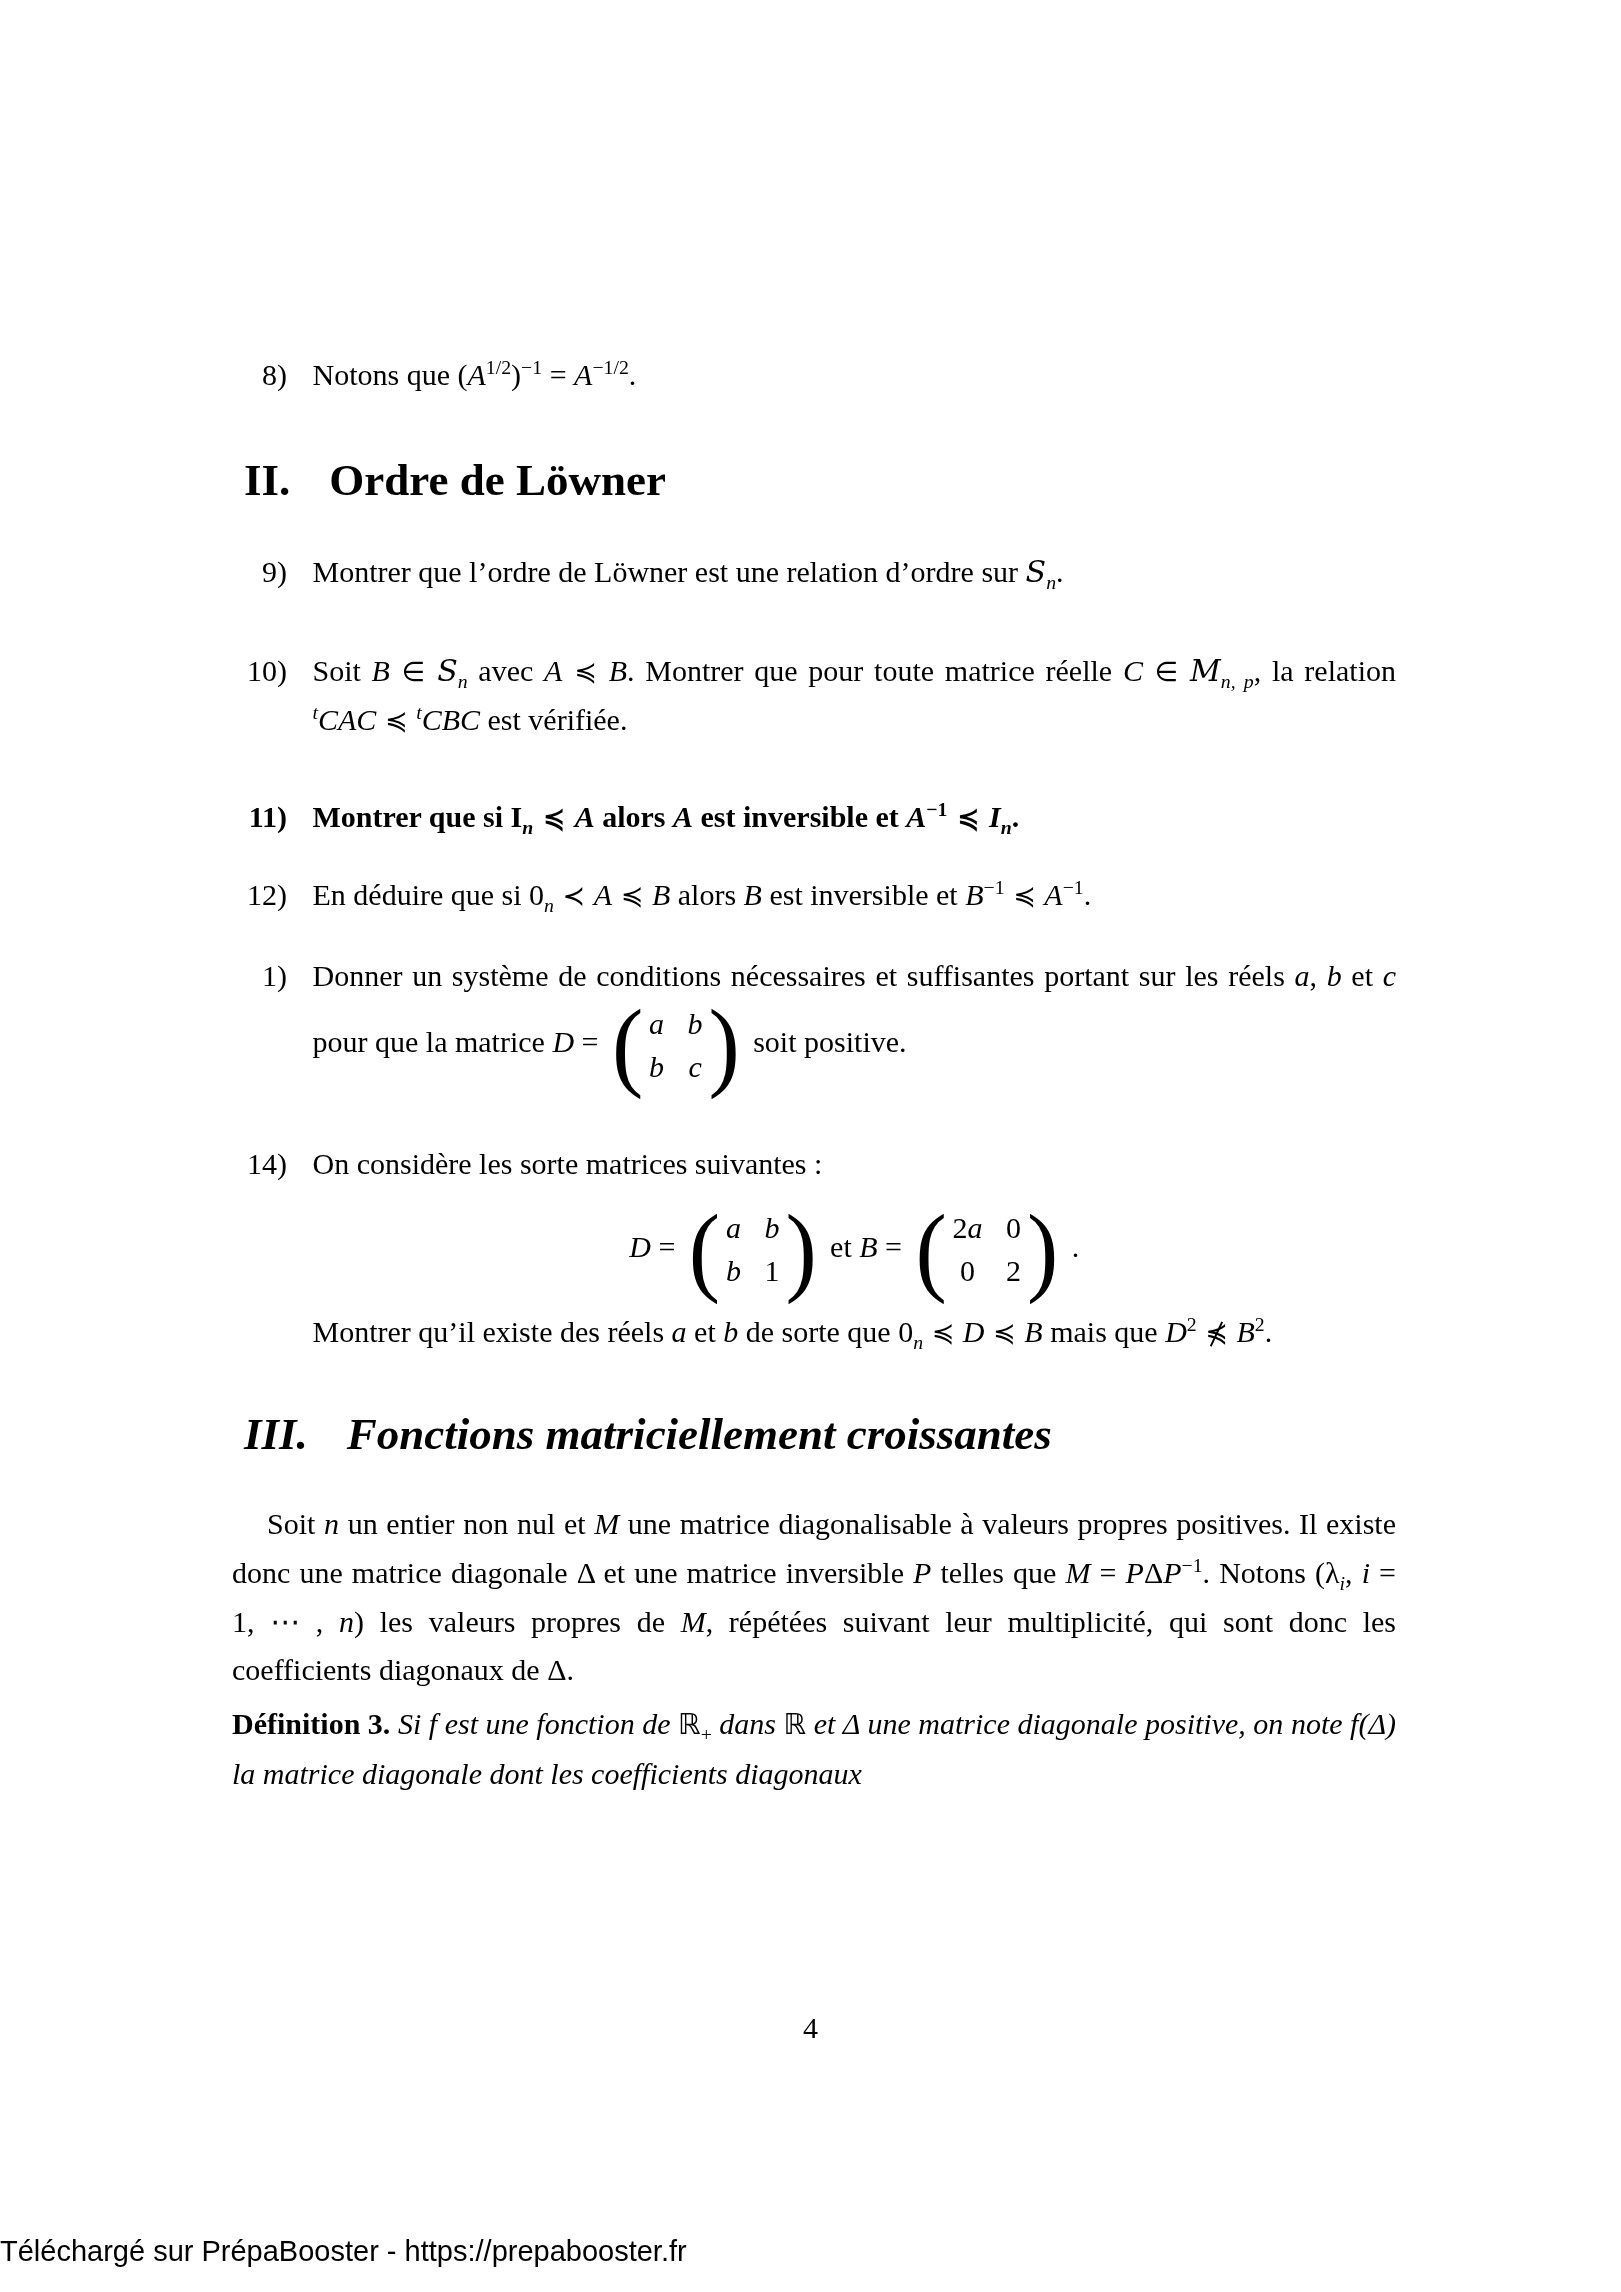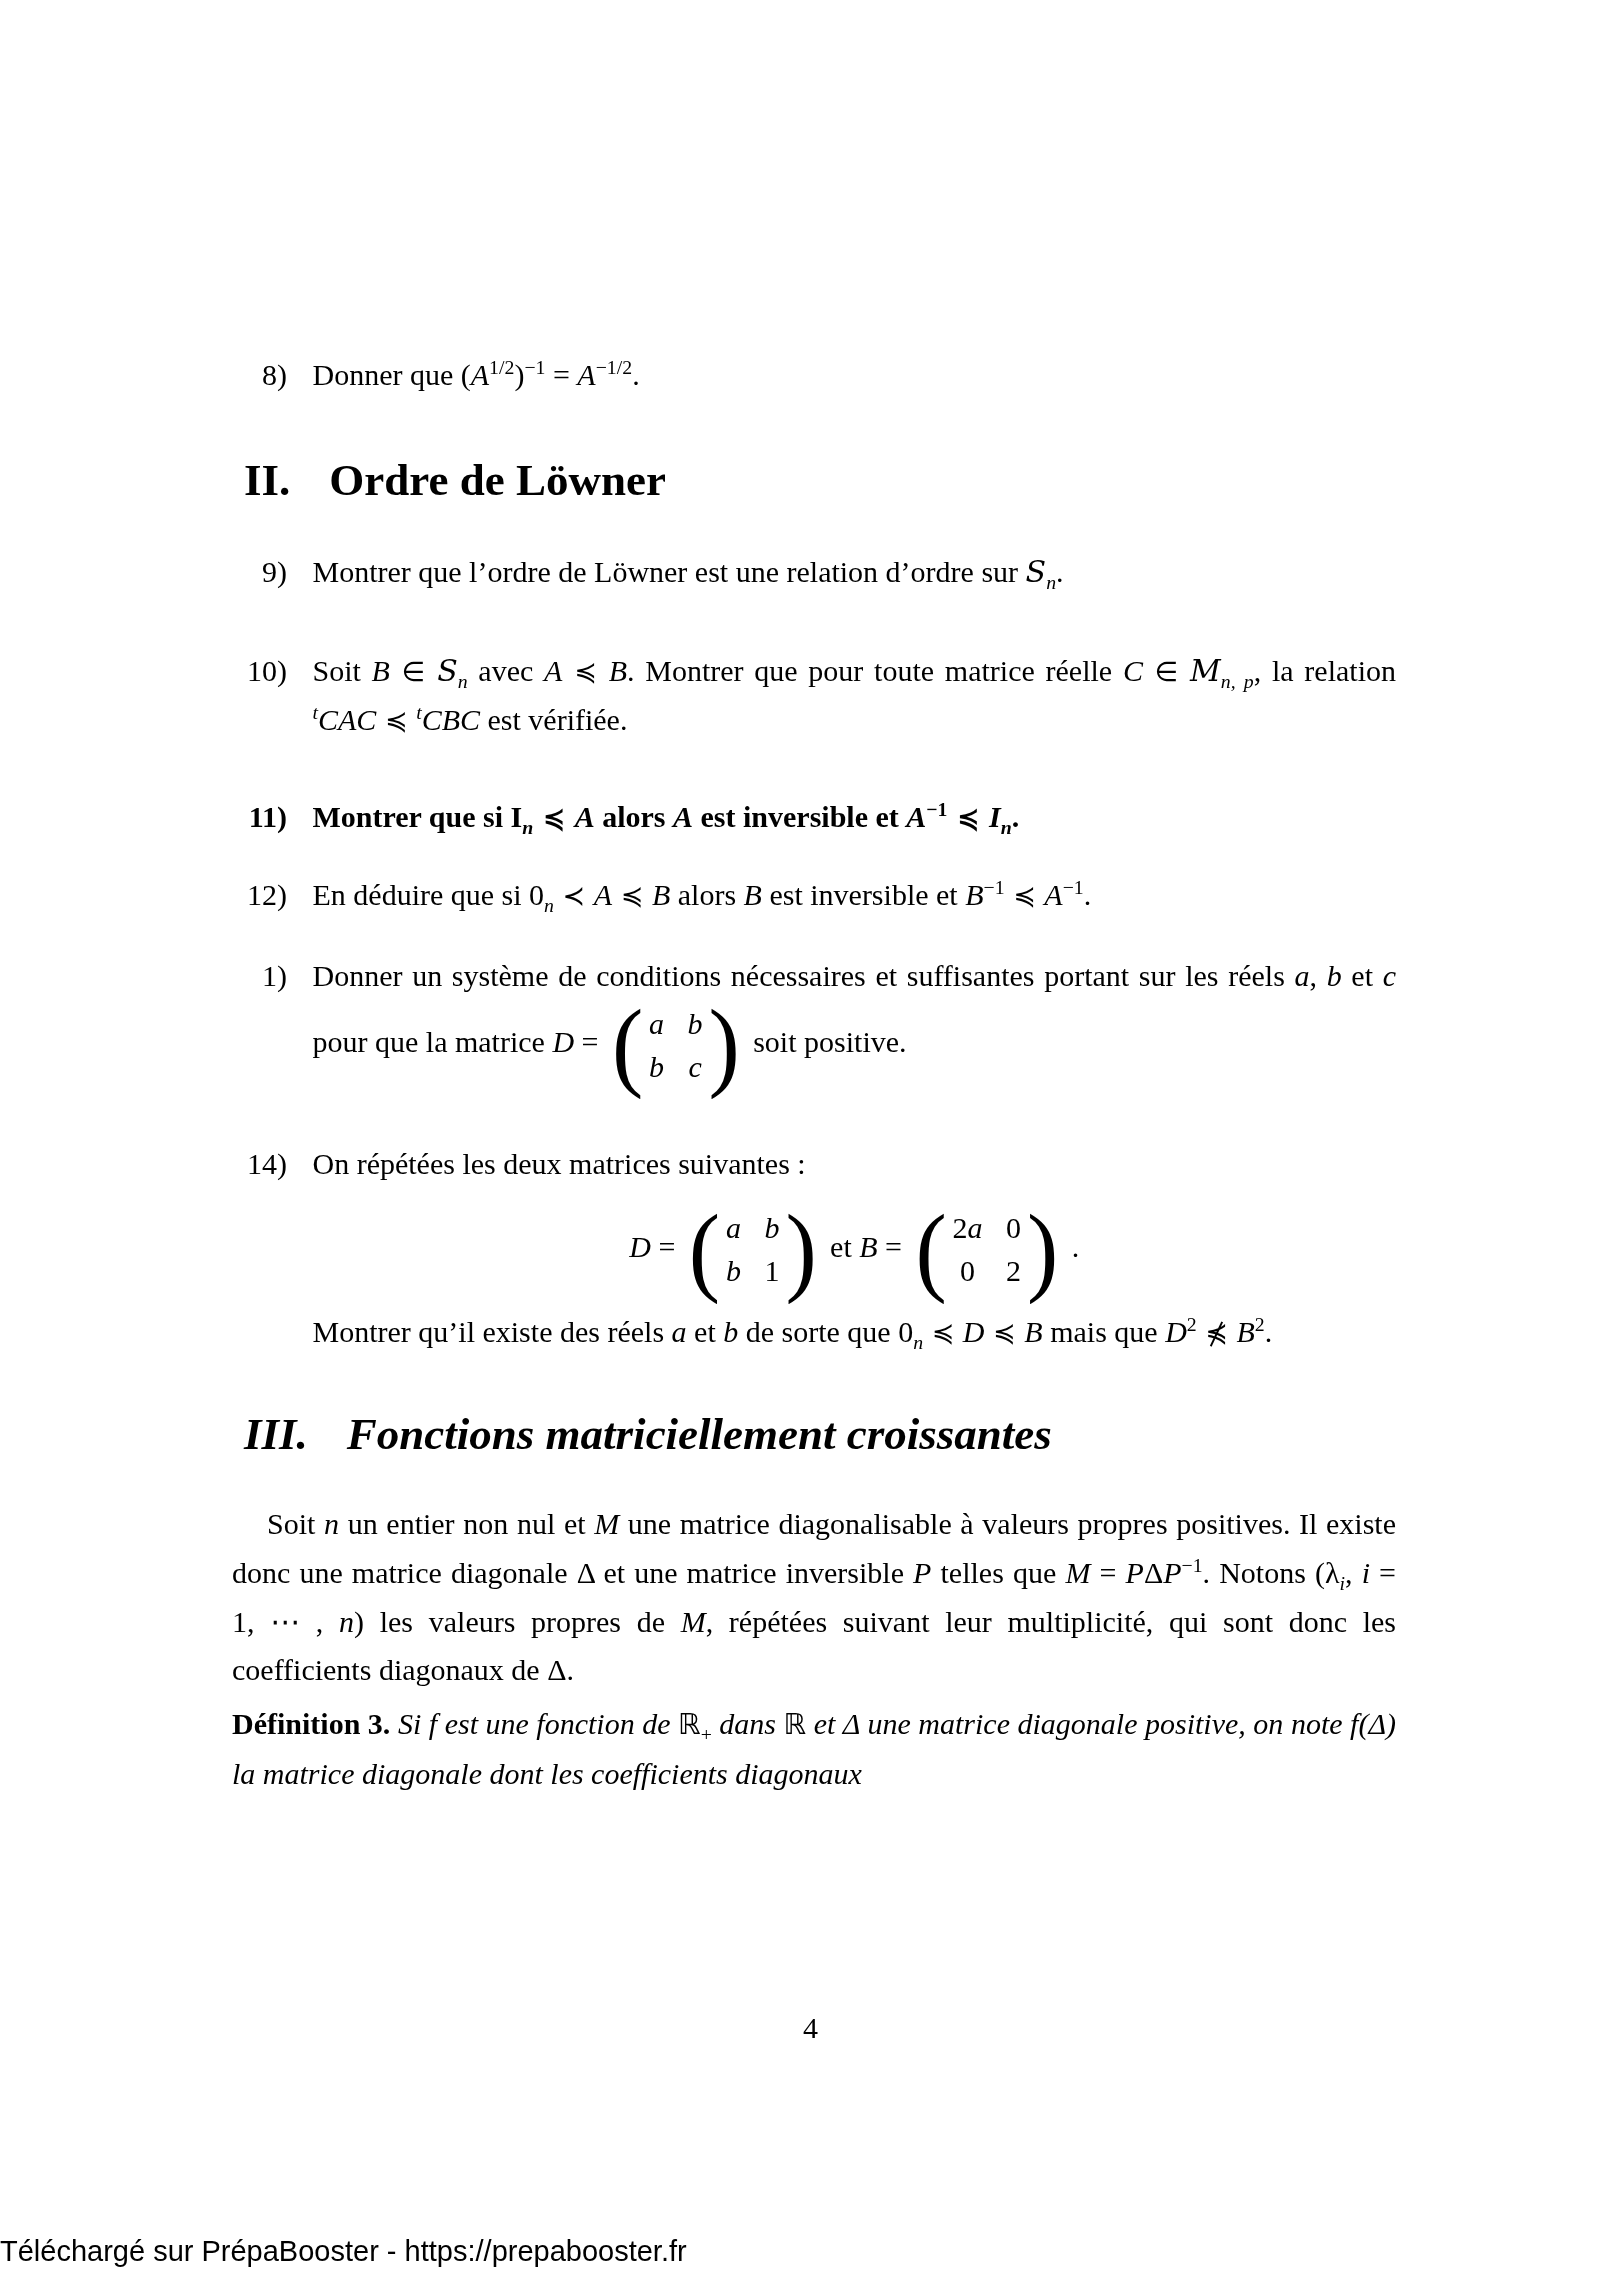--- a/index.html
+++ b/index.html
@@ -62,21 +62,21 @@
   .mb-item13{margin-bottom:51px;}
 </style>
 </head>
 <body>
 
 <div class="page">
   <main class="content">
 
     <div class="item mb-item8">
       <span class="num">8)</span>
-      <div class="itembody"><span class="sg-r">Donner que (</span><span class="sg-i">A</span><span class="sg-sup">1/2</span><span class="sg-r">)</span><span class="sg-sup">−1</span><span class="sg-r"> = </span><span class="sg-i">A</span><span class="sg-sup">−1/2</span><span class="sg-r">.</span></div>
+      <div class="itembody"><span class="sg-r">Notons que (</span><span class="sg-i">A</span><span class="sg-sup">1/2</span><span class="sg-r">)</span><span class="sg-sup">−1</span><span class="sg-r"> = </span><span class="sg-i">A</span><span class="sg-sup">−1/2</span><span class="sg-r">.</span></div>
     </div>
 
     <h2 class="sec mt-sec2">
       <span class="secnum">II.</span>
       <span class="sectitle">Ordre de Löwner</span>
     </h2>
 
     <div class="item mb-item9">
       <span class="num">9)</span>
       <div class="itembody"><span class="sg-r">Montrer que l’ordre de Löwner est une relation d’ordre sur </span><span class="sg-cal">S</span><span class="sg-subi">n</span><span class="sg-r">.</span></div>
@@ -109,21 +109,21 @@
               <span class="mcell"><span class="sg-i">c</span></span>
             </span>
             <span class="paren">)</span>
           </span><span><span class="sg-r"> soit positive.</span></span>
       </div>
     </div>
 
     <div class="item">
       <span class="num">14)</span>
       <div class="itembody">
-        <div><span class="sg-r">On répétées les deux matrices suivantes :</span></div>
+        <div><span class="sg-r">On considère les sorte matrices suivantes :</span></div>
         <div class="equation">
           <span><span class="sg-i">D</span><span class="sg-r"> = </span></span><span class="matrix">
               <span class="paren">(</span>
               <span class="mcells">
                 <span class="mcell"><span class="sg-i">a</span></span>
                 <span class="mcell"><span class="sg-i">b</span></span>
                 <span class="mcell"><span class="sg-i">b</span></span>
                 <span class="mcell"><span class="sg-r">1</span></span>
               </span>
               <span class="paren">)</span>

